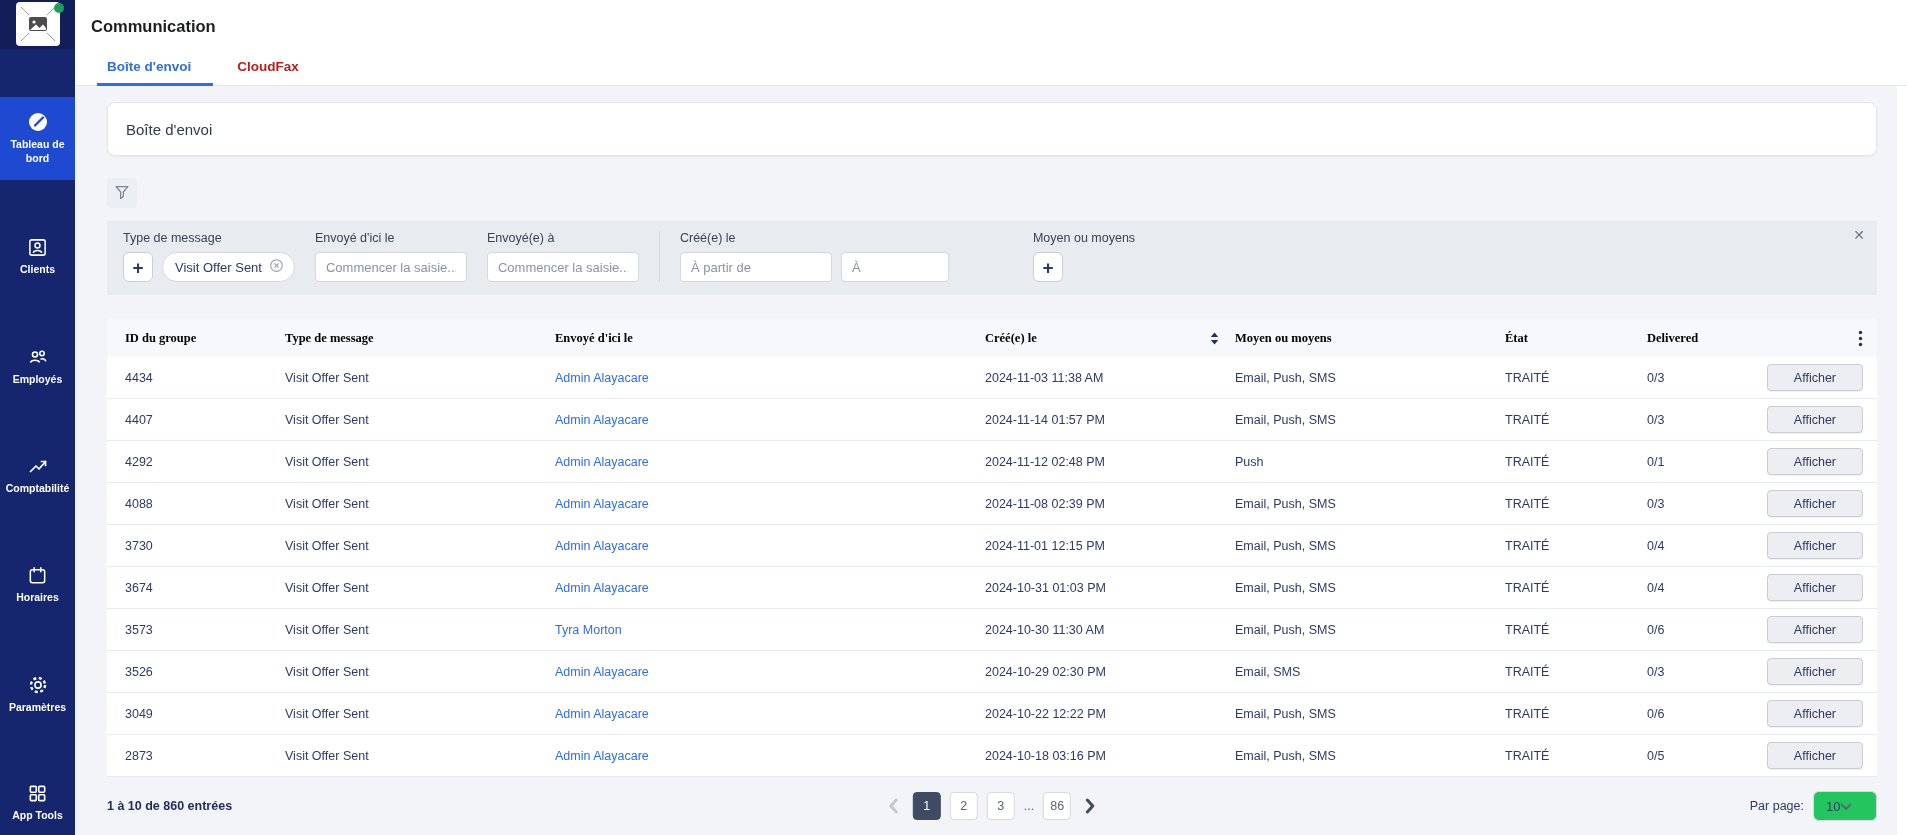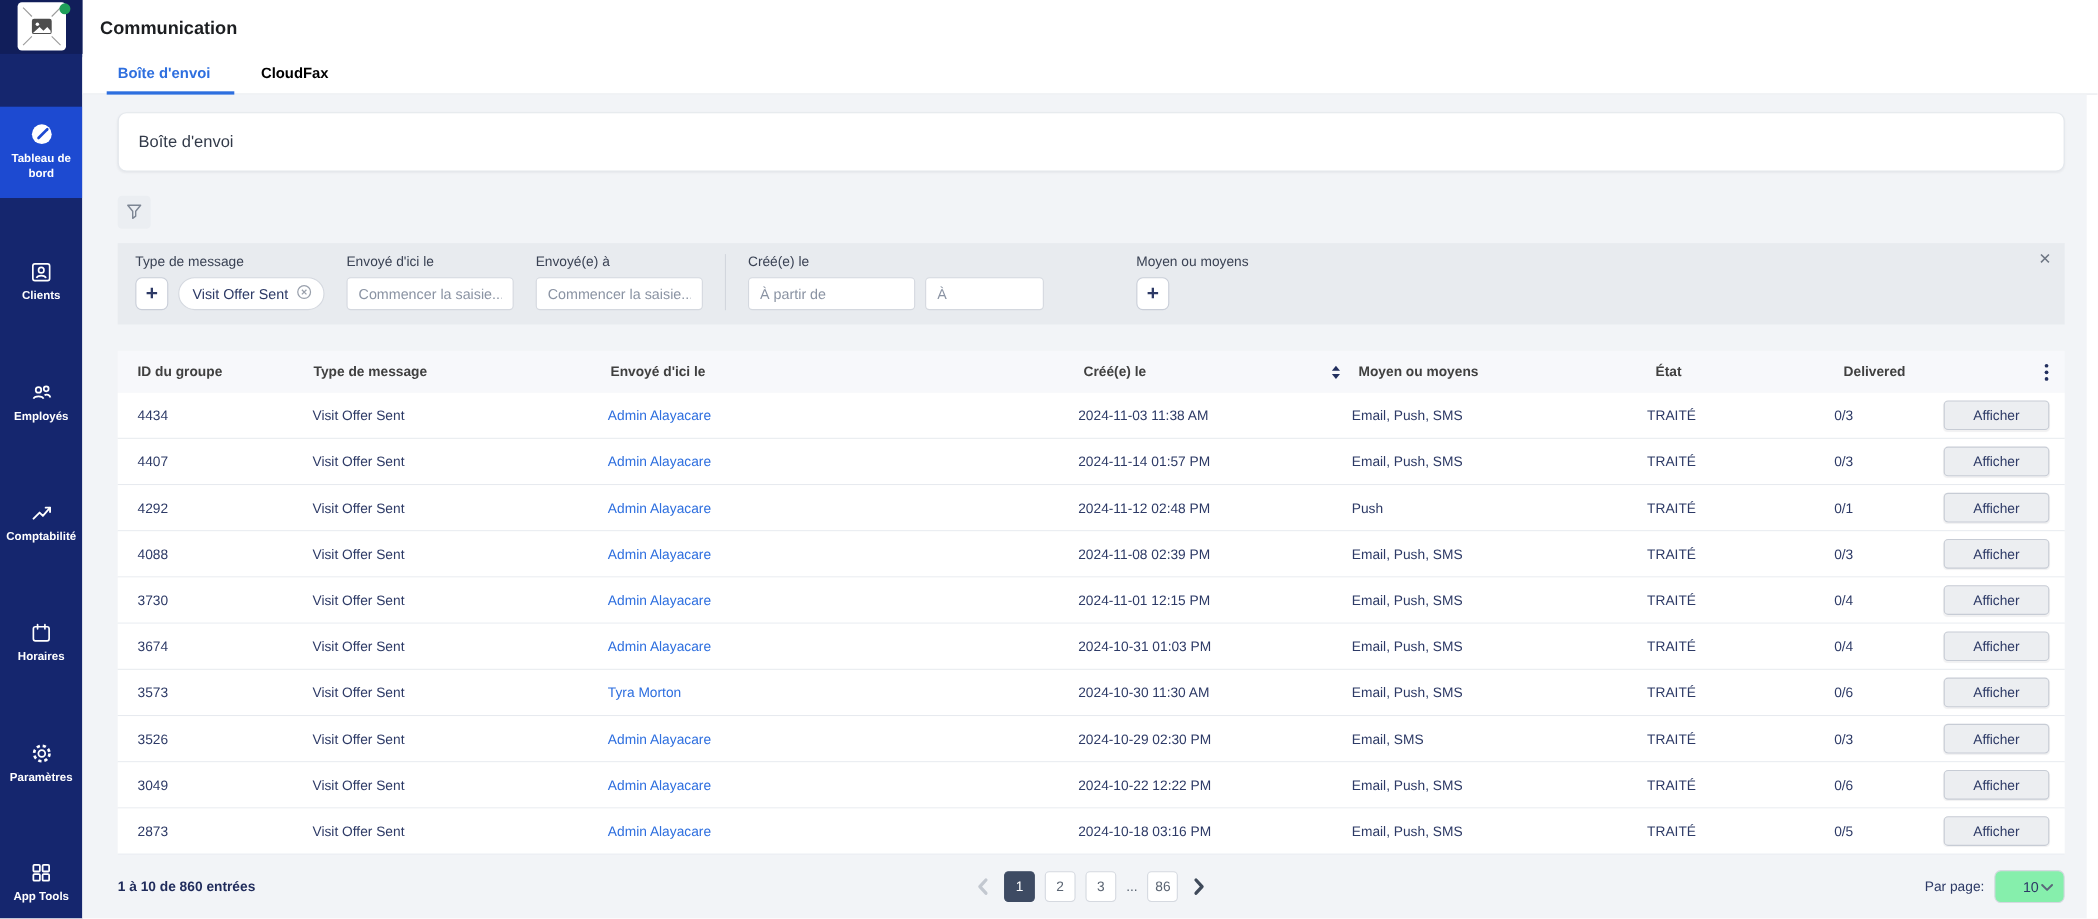--- a/index.html
+++ b/index.html
@@ -15,21 +15,21 @@
   .nav-item { width:100%; padding:11px 3px 12px; display:flex; flex-direction:column; align-items:center; gap:5px;
               color:#fff; font-size:10.5px; font-weight:bold; text-align:center; line-height:1.3; cursor:pointer; }
   .nav-item.active { background:#1D4AD1; padding:14px 3px 15px; }
   .nav-item svg { display:block; }
 
   
   .main { flex:1; min-width:0; display:flex; flex-direction:column; background:#fff; }
   .topbar { height:56px; display:flex; align-items:center; padding-left:16px; }
   .page-title { font-size:16.5px; font-weight:bold; color:#1C1E21; }
   .tabbar { height:36px; display:flex; align-items:flex-end; gap:46px; padding-left:32px; border-bottom:1px solid #E4E7EB; background:#fff; }
-  .tab { font-size:13.5px; font-weight:bold; color:#000000; padding-bottom:11px; position:relative; cursor:pointer; }
+  .tab { font-size:13.5px; font-weight:bold; color:#b91c1c; padding-bottom:11px; position:relative; cursor:pointer; }
   .tab.active { color:#2E6FDF; }
   .tab.active::after { content:""; position:absolute; left:-10px; right:-22px; bottom:-1px; height:3px; background:#2E6FDF; }
 
   .content { flex:1; background:#F2F4F7; margin-right:10px; padding:16px 20px 0 32px; display:flex; flex-direction:column; }
 
   .panel-card { background:#fff; border:1px solid #E3E7EC; border-radius:8px; height:54px; flex-shrink:0;
                 display:flex; align-items:center; padding-left:18px; box-shadow:0 1px 2px rgba(16,24,40,.05); }
   .panel-card-title { font-size:15px; color:#323A49; }
 
   .filter-toggle-btn { width:30px; height:30px; margin:22px 0 13px; background:#EBEEF2; border:none; border-radius:4px;
@@ -48,47 +48,47 @@
                   font-size:13px; color:#2D3A66; background:#fff; font-family:inherit; }
   .filter-input.narrow { width:108px; }
   .filter-input::placeholder { color:#8A93A3; }
   .v-divider { width:1px; align-self:stretch; background:#D2D6DD; }
   .toggle { width:42px; height:24px; border-radius:12px; background:#C9CFD9; position:relative; cursor:pointer; margin-top:3px; }
   .toggle-knob { position:absolute; top:2px; left:2px; width:20px; height:20px; border-radius:50%; background:#fff; box-shadow:0 1px 2px rgba(0,0,0,.3); }
   .filter-close { position:absolute; top:6px; right:12px; font-size:14px; color:#6E7683; cursor:pointer; }
 
   
   .table { margin-top:24px; flex-shrink:0; }
-  .thead { display:flex; align-items:center; height:38px; background:#F7F8FB; font-size:12.5px; font-weight:bold; color:#404040; }
+  .thead { display:flex; align-items:center; height:38px; background:#F7F8FB; font-size:12.5px; font-weight:bold; color:#000000;font-family:Liberation Serif, serif; }
   .tr { display:flex; align-items:center; height:42px; background:#fff; border-bottom:1px solid #E7EAEF; font-size:12.5px; color:#2D3A66; }
   .col-id { width:178px; padding-left:18px; }
   .col-type { width:270px; }
   .col-sender { width:430px; }
   .col-created { width:250px; display:flex; align-items:center; justify-content:space-between; padding-right:16px; }
   .col-medium { width:270px; }
-  .col-state { width:171px; }
+  .col-state { width:142px; }
   .col-delivered { width:100px; }
   .col-action { flex:1; display:flex; align-items:center; justify-content:flex-end; padding-right:14px; }
   .link { color:#2E6FDF; cursor:pointer; text-decoration:none; }
   .afficher-btn { height:27px; padding:4px 26px; background:#ECEEF1; border:1px solid #C7CCD5; border-radius:4px;
                   font-size:12.5px; color:#2D3A66; font-family:inherit; cursor:pointer; box-shadow:0 1px 1px rgba(16,24,40,.06); }
   .sort-icon, .kebab-icon { cursor:pointer; display:flex; align-items:center; }
 
   
   .pagination { height:58px; display:flex; align-items:center; position:relative; flex-shrink:0; }
   .page-summary { font-size:12.5px; font-weight:bold; color:#1F2B5B;text-align:center; }
   .page-controls { position:absolute; left:50%; transform:translateX(-50%); display:flex; align-items:center; gap:9px; }
   .page-btn { min-width:28px; height:28px; padding:0 6px; background:#fff; border:1px solid #D5D9E0; border-radius:4px;
               font-size:12.5px; color:#5A6472; display:flex; align-items:center; justify-content:center; cursor:pointer; font-family:inherit; }
   .page-btn.active { background:#3E4B63; border-color:#3E4B63; color:#fff; }
   .page-ellipsis { color:#5A6472; font-size:12.5px; }
   .chev-btn { background:none; border:none; cursor:pointer; display:flex; align-items:center; padding:0 2px; }
   .per-page { margin-left:auto; display:flex; align-items:center; gap:9px; font-size:12.5px; color:#2D3A66; }
-  .per-page-select { width:64px; height:30px; background:#86efac; border:1px solid #D5D9E0; border-radius:6px;
-                     display:flex; align-items:center; justify-content:space-between; padding:0 9px 0 25px; cursor:pointer; font-size:13px; color:#2D3A66; }
+  .per-page-select { width:64px; height:30px; background:#22c55e; border:1px solid #D5D9E0; border-radius:6px;
+                     display:flex; align-items:center; padding:0 9px 0 12px; cursor:pointer; font-size:13px; color:#2D3A66; }
 </style>
 </head>
 <body>
 
 <div class="page">
 
   <nav class="sidebar">
     <div class="logo-box">
       <div class="logo">
         <svg width="40" height="40" viewBox="0 0 40 40">

